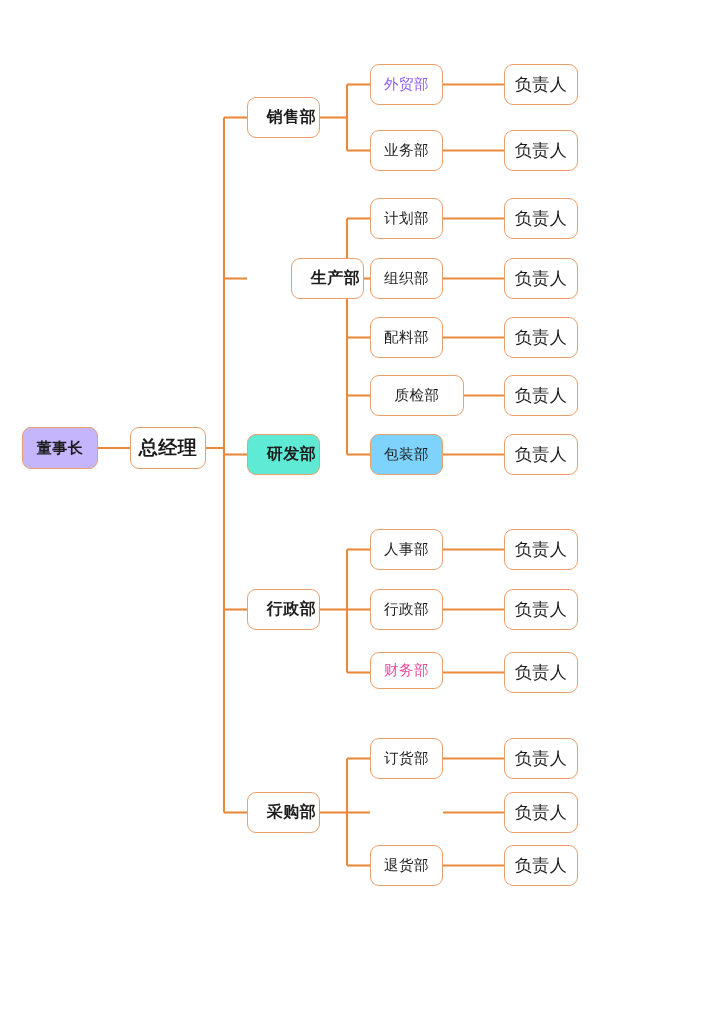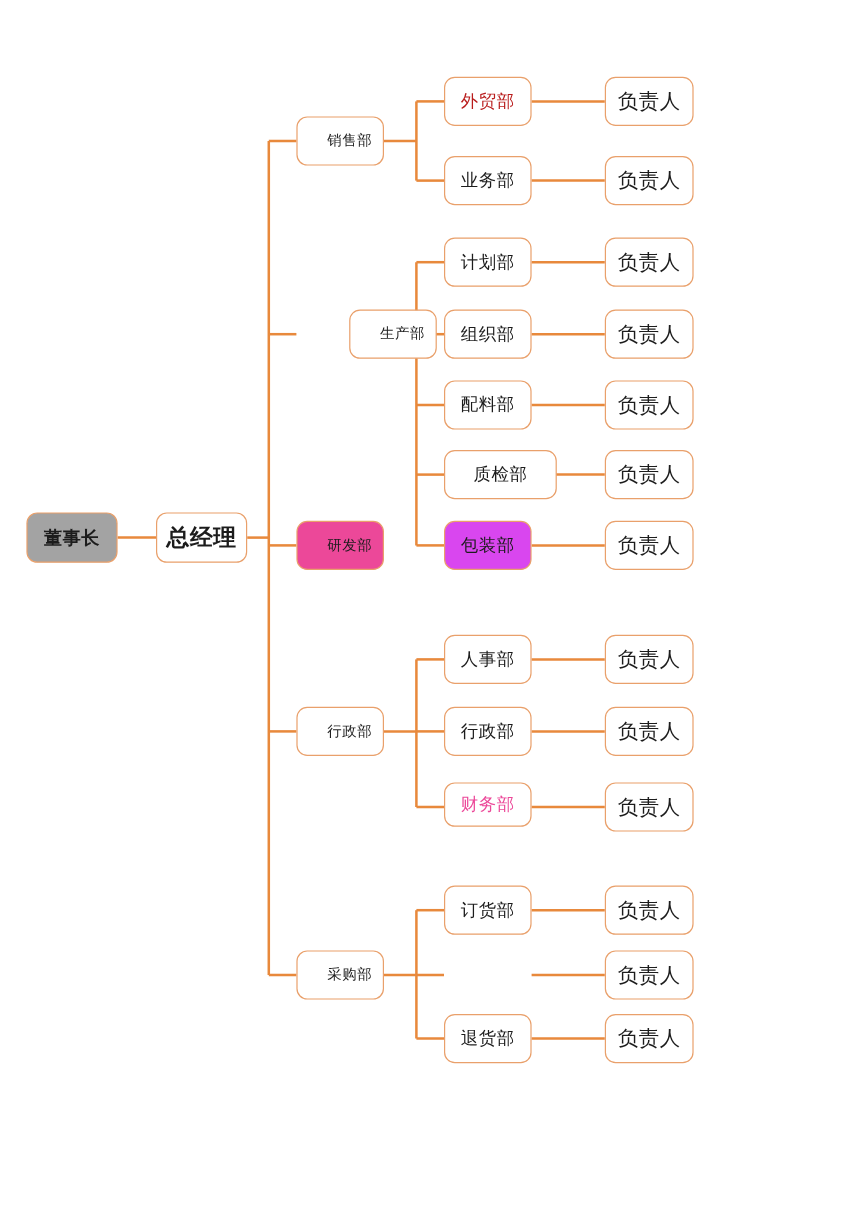--- a/index.html
+++ b/index.html
@@ -47,22 +47,22 @@
   .node.lvl0 {
     font-size: 15px;
     font-weight: bold;
   }
   .node.lvl1 {
     font-size: 19px;
     font-weight: bold;
     text-align: right;
   }
   .node.lvl2 {
-    font-size: 12px;
-    font-weight: normal;
+    font-size: 16px;
+    font-weight: bold;
     padding-left: 16px;
   }
   .node.lvl3 {
     font-size: 14.5px;
     font-weight: normal;
   }
   .node.lvl4 {
     font-size: 17px;
     font-weight: normal;
   }
@@ -121,37 +121,37 @@
       <path d="M347,758.5 L370,758.5"></path>
       <path d="M347,812.5 L370,812.5"></path>
       <path d="M347,865.5 L370,865.5"></path>
       <path d="M443,758.5 L504,758.5"></path>
       <path d="M443,812.5 L504,812.5"></path>
       <path d="M443,865.5 L504,865.5"></path>
     </g>
   </svg>
 
   <div id="node-layer">
-    <div class="node lvl0" style="left: 22px; top: 427px; width: 76px; height: 42px; border-color: rgb(233, 160, 107); background: #a3a3a3; color: rgb(28, 28, 28);">董事长</div>
+    <div class="node lvl0" style="left: 22px; top: 427px; width: 76px; height: 42px; border-color: rgb(233, 160, 107); background: #c4b5fd; color: rgb(28, 28, 28);">董事长</div>
     <div class="node lvl1" style="left: 130px; top: 427px; width: 76px; height: 42px; border-color: rgb(233, 160, 107); background: rgb(255, 255, 255); color: rgb(28, 28, 28);">总经理</div>
 
     <div class="node lvl2" style="left: 247px; top: 97px; width: 73px; height: 41px; border-color: rgb(233, 160, 107); background: rgb(255, 255, 255); color: rgb(28, 28, 28);">销售部</div>
     <div class="node lvl2" style="left: 247px; top: 258px; width: 73px; height: 41px; border-color: rgb(233, 160, 107); background: rgb(255, 255, 255); color: rgb(28, 28, 28); margin-left: 44px;">生产部</div>
-    <div class="node lvl2" style="left: 247px; top: 434px; width: 73px; height: 41px; border-color: rgb(233, 160, 107); background: #ec4899; color: rgb(28, 28, 28);">研发部</div>
+    <div class="node lvl2" style="left: 247px; top: 434px; width: 73px; height: 41px; border-color: rgb(233, 160, 107); background: #5eead4; color: rgb(28, 28, 28);">研发部</div>
     <div class="node lvl2" style="left: 247px; top: 589px; width: 73px; height: 41px; border-color: rgb(233, 160, 107); background: rgb(255, 255, 255); color: rgb(28, 28, 28);">行政部</div>
     <div class="node lvl2" style="left: 247px; top: 792px; width: 73px; height: 41px; border-color: rgb(233, 160, 107); background: rgb(255, 255, 255); color: rgb(28, 28, 28);">采购部</div>
 
-    <div class="node lvl3" style="left: 370px; top: 64px; width: 73px; height: 41px; border-color: rgb(233, 160, 107); background: rgb(255, 255, 255); color: #b91c1c;">外贸部</div>
+    <div class="node lvl3" style="left: 370px; top: 64px; width: 73px; height: 41px; border-color: rgb(233, 160, 107); background: rgb(255, 255, 255); color: #8b5cf6;">外贸部</div>
     <div class="node lvl3" style="left: 370px; top: 130px; width: 73px; height: 41px; border-color: rgb(233, 160, 107); background: rgb(255, 255, 255); color: rgb(28, 28, 28);">业务部</div>
 
     <div class="node lvl3" style="left: 370px; top: 198px; width: 73px; height: 41px; border-color: rgb(233, 160, 107); background: rgb(255, 255, 255); color: rgb(28, 28, 28);">计划部</div>
     <div class="node lvl3" style="left: 370px; top: 258px; width: 73px; height: 41px; border-color: rgb(233, 160, 107); background: rgb(255, 255, 255); color: rgb(28, 28, 28);">组织部</div>
     <div class="node lvl3" style="left: 370px; top: 317px; width: 73px; height: 41px; border-color: rgb(233, 160, 107); background: rgb(255, 255, 255); color: rgb(28, 28, 28);">配料部</div>
     <div class="node lvl3" style="left: 370px; top: 375px; width: 94px; height: 41px; border-color: rgb(233, 160, 107); background: rgb(255, 255, 255); color: rgb(28, 28, 28);">质检部</div>
-    <div class="node lvl3" style="left: 370px; top: 434px; width: 73px; height: 41px; border-color: rgb(233, 160, 107); background: #d946ef; color: rgb(28, 28, 28);">包装部</div>
+    <div class="node lvl3" style="left: 370px; top: 434px; width: 73px; height: 41px; border-color: rgb(233, 160, 107); background: #7dd3fc; color: rgb(28, 28, 28);">包装部</div>
 
     <div class="node lvl3" style="left: 370px; top: 529px; width: 73px; height: 41px; border-color: rgb(233, 160, 107); background: rgb(255, 255, 255); color: rgb(28, 28, 28);">人事部</div>
     <div class="node lvl3" style="left: 370px; top: 589px; width: 73px; height: 41px; border-color: rgb(233, 160, 107); background: rgb(255, 255, 255); color: rgb(28, 28, 28);">行政部</div>
     <div class="node lvl3" style="left: 370px; top: 652px; width: 73px; height: 37px; border-color: rgb(233, 160, 107); background: rgb(255, 255, 255); color: #ec4899;">财务部</div>
 
     <div class="node lvl3" style="left: 370px; top: 738px; width: 73px; height: 41px; border-color: rgb(233, 160, 107); background: rgb(255, 255, 255); color: rgb(28, 28, 28);">订货部</div>
     <div class="node lvl3" style="left: 370px; top: 845px; width: 73px; height: 41px; border-color: rgb(233, 160, 107); background: rgb(255, 255, 255); color: rgb(28, 28, 28);">退货部</div>
 
     <div class="node lvl4" style="left: 504px; top: 64px; width: 74px; height: 41px; border-color: rgb(233, 160, 107); background: rgb(255, 255, 255); color: rgb(28, 28, 28);">负责人</div>
     <div class="node lvl4" style="left: 504px; top: 130px; width: 74px; height: 41px; border-color: rgb(233, 160, 107); background: rgb(255, 255, 255); color: rgb(28, 28, 28);">负责人</div>

